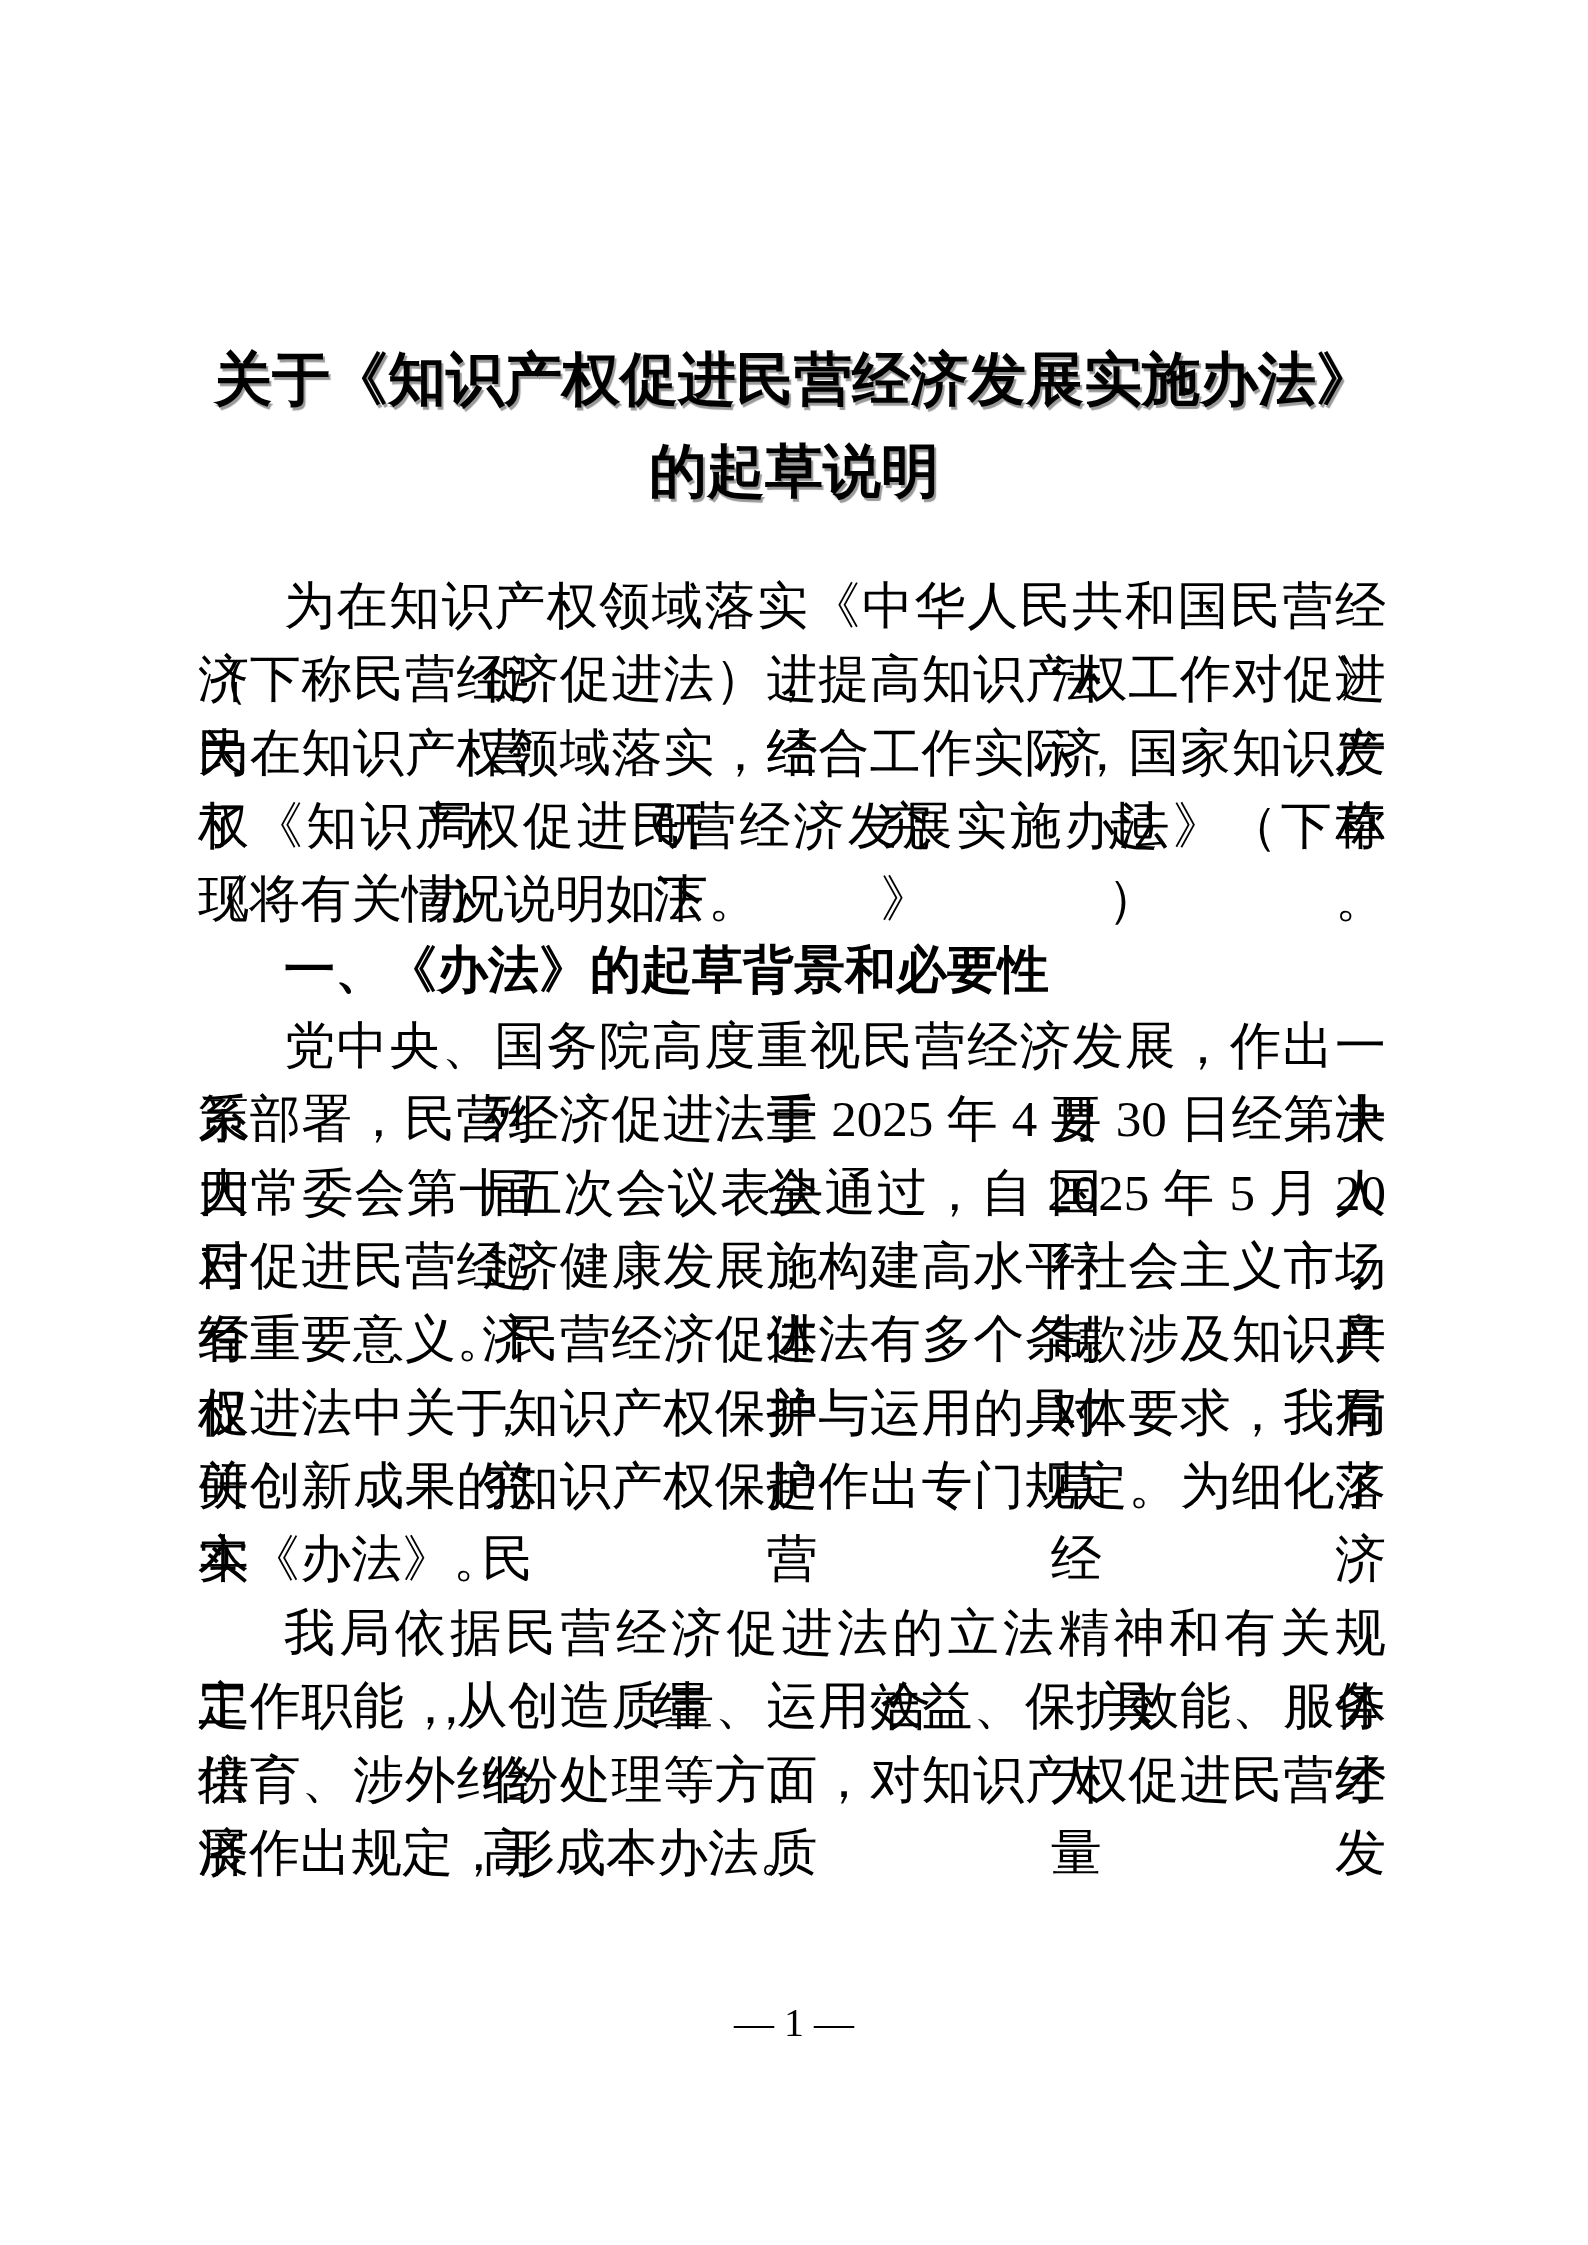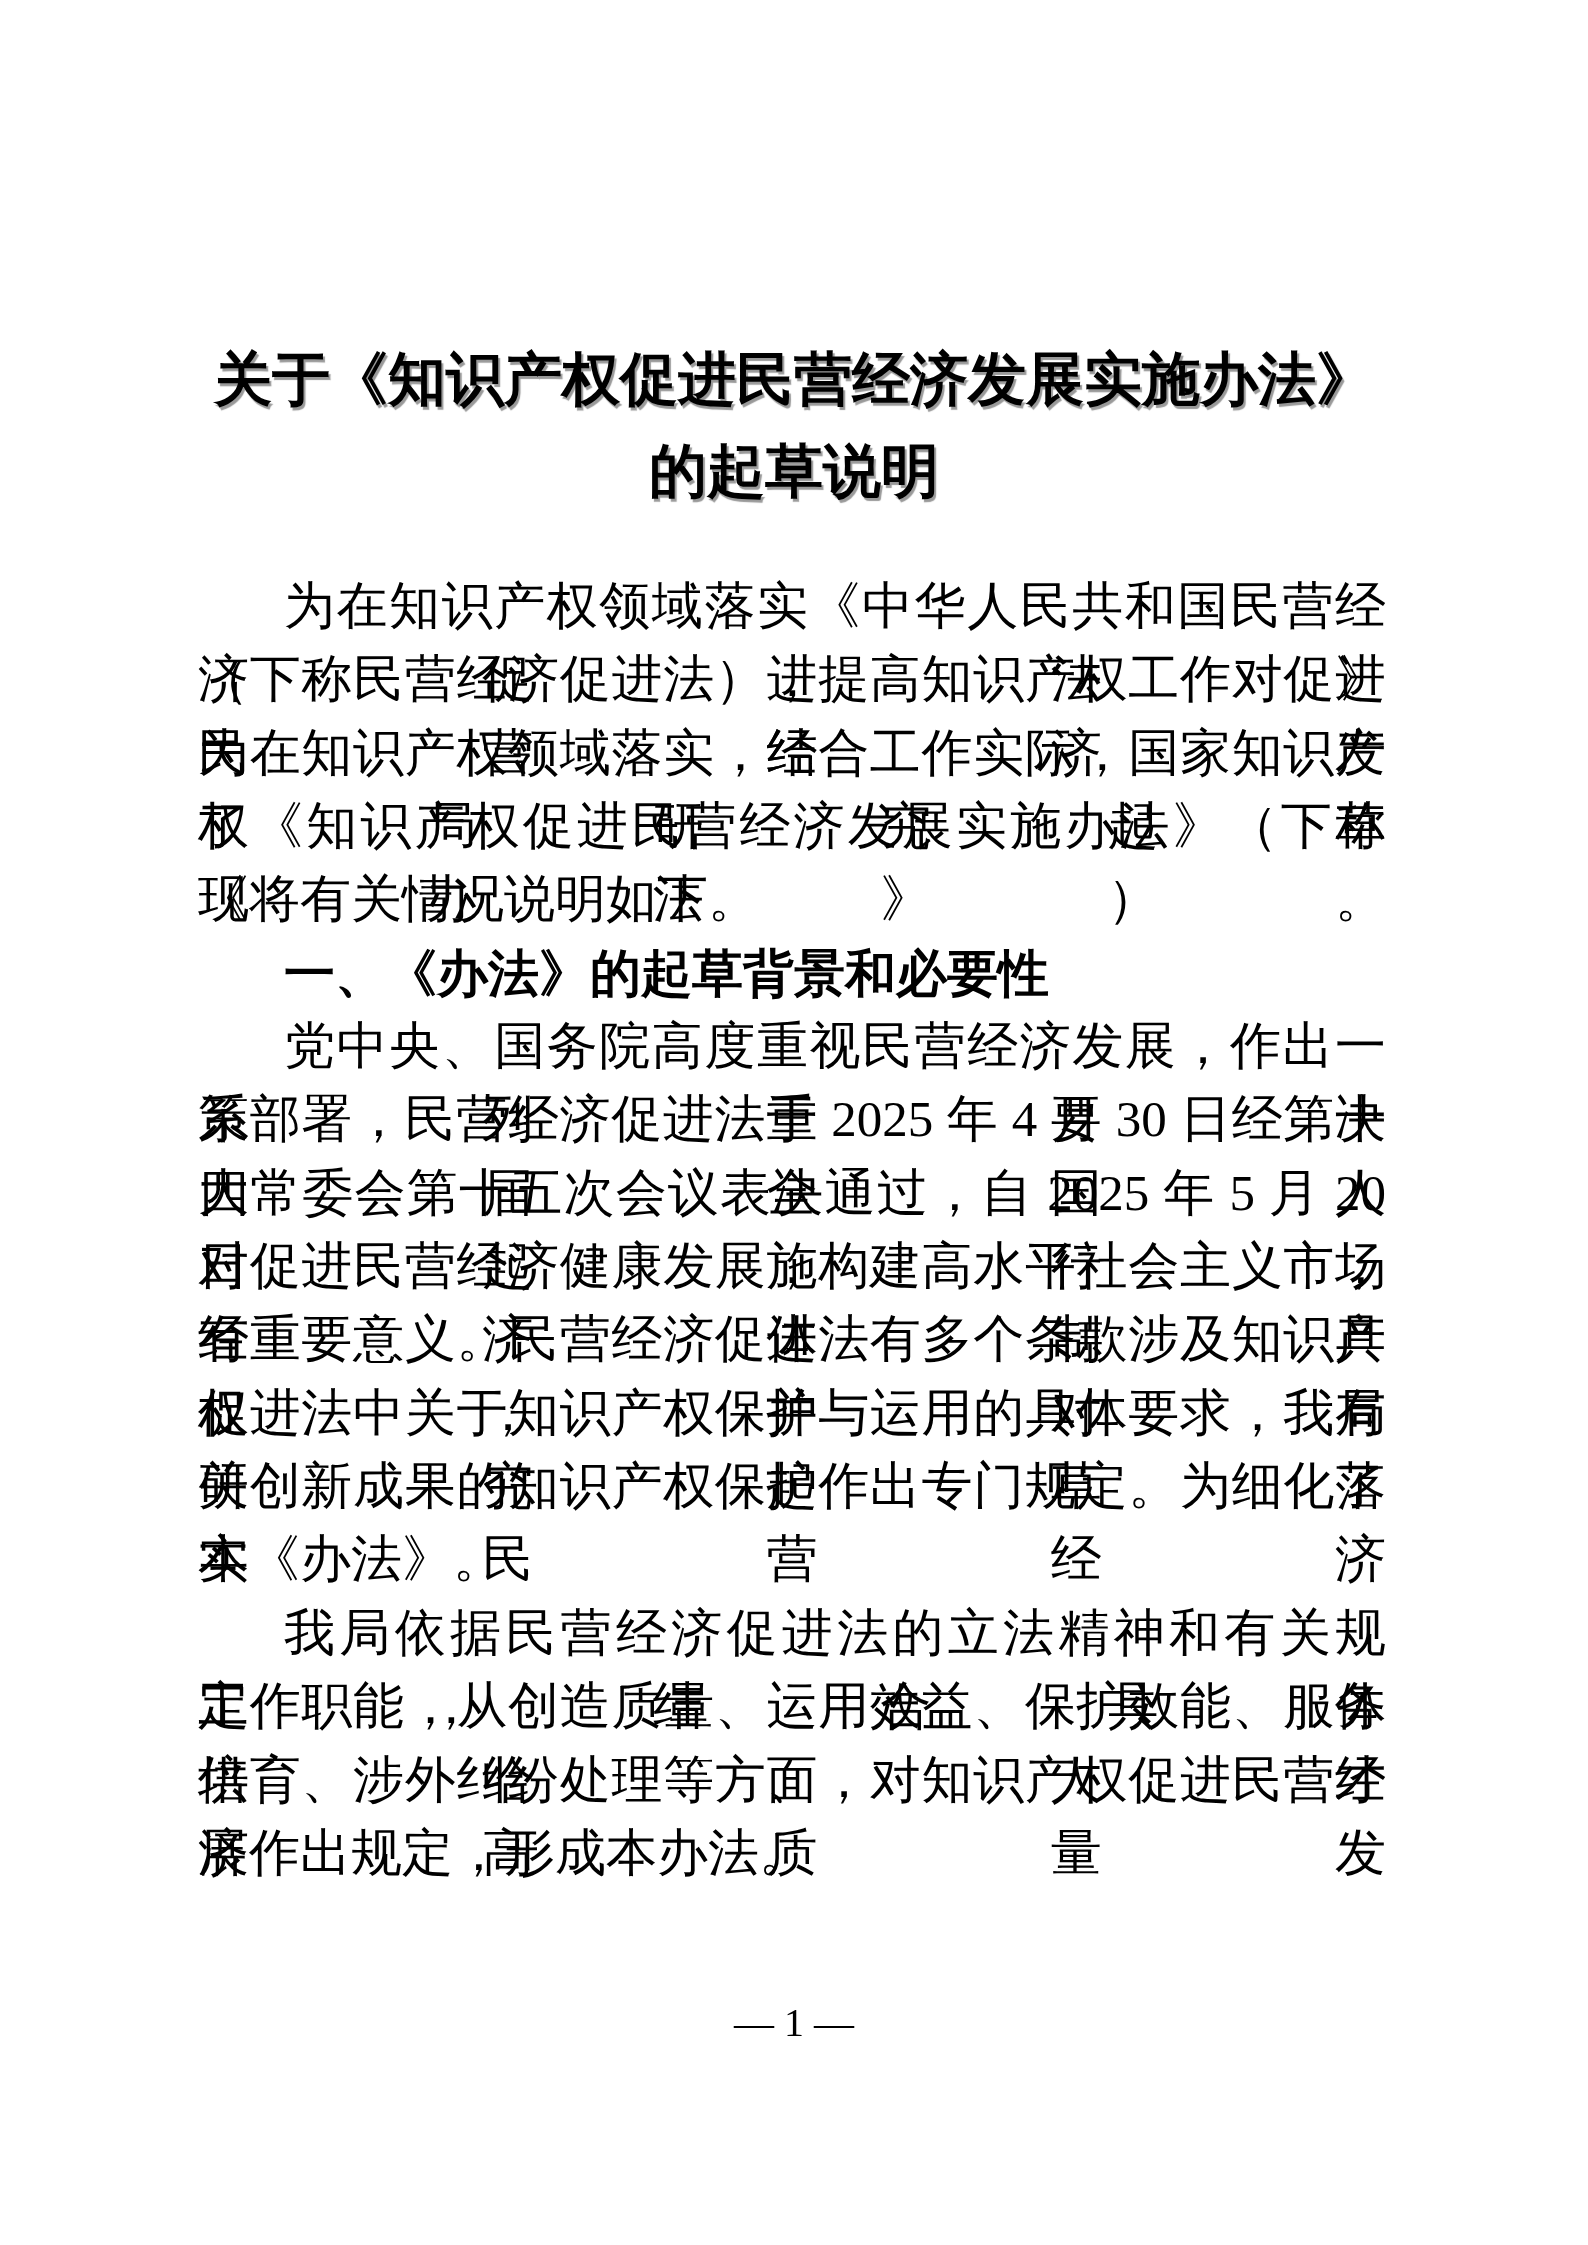--- a/index.html
+++ b/index.html
@@ -45,21 +45,21 @@
     text-align: justify;
     text-align-last: justify;
     text-justify: inter-character;
   }
   
   .ind {
     text-indent: 86px;
   }
   
   .h {
-    font-family: Liberation Sans, sans-serif;
+    font-family: Liberation Mono, monospace;
     font-weight: bold;
   }
   .footer {
     position: absolute;
     top: 1998px;
     left: 0;
     width: 1588px;
     text-align: center;
     font-size: 40px;
     line-height: 50px;

